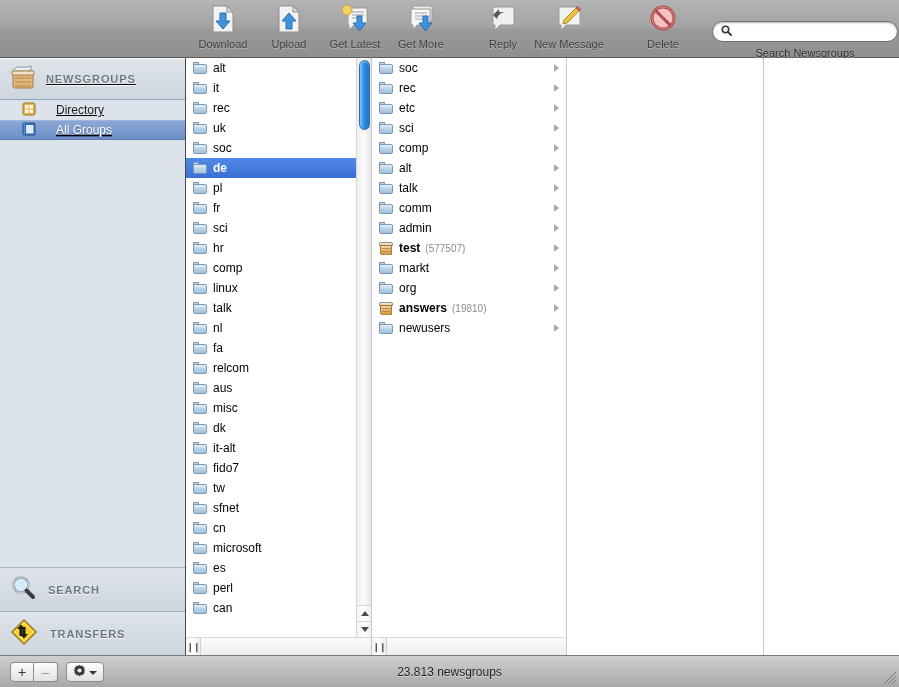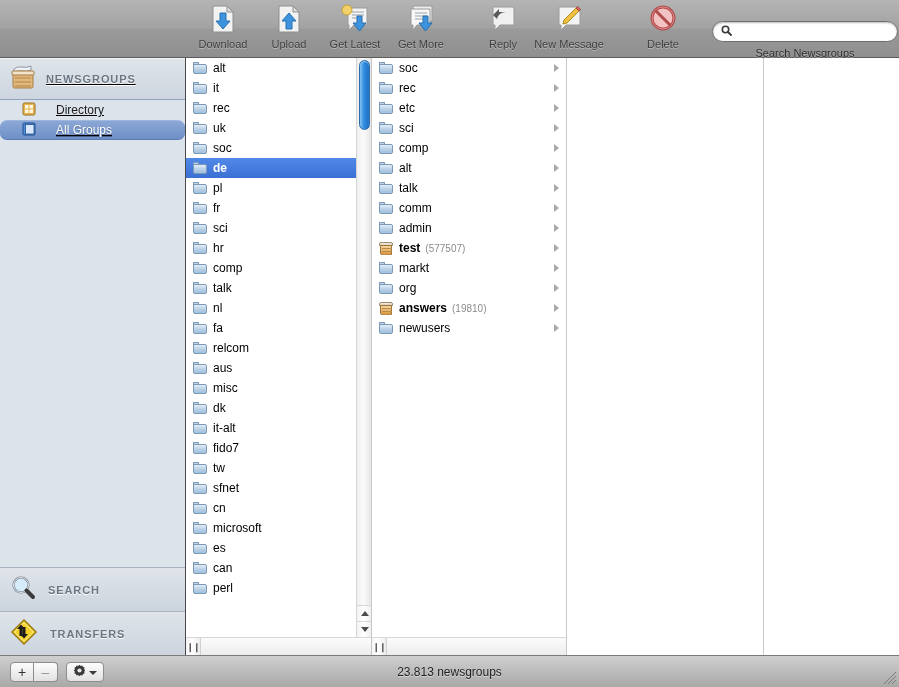--- a/index.html
+++ b/index.html
@@ -74,21 +74,21 @@
     color:#6c7683; text-shadow:0 1px 0 #fff;
   }
   .sb-row{
     height:20px; display:flex; align-items:center; padding-left:22px;
     font-size:12px; color:#1b1b1b;
   }
   .sb-row .sb-label{ margin-left:20px; }
   .sb-row.selected{
     background:linear-gradient(to bottom,#8ba7d6 0%,#6e8fc8 100%);
     color:#fff; text-shadow:0 1px 1px rgba(0,0,0,.35);
-    border-top:1px solid #9db6de; border-bottom:1px solid #5c7cb4;border-radius:7px;
+    border-top:1px solid #9db6de; border-bottom:1px solid #5c7cb4;
   }
   .sb-bottom{ position:absolute; left:0; bottom:0; width:185px; }
   .sb-bigrow{
     height:44px; display:flex; align-items:center; padding-left:10px;
     background:linear-gradient(to bottom,#dfe4ea 0%,#ccd4de 100%);
     border-top:1px solid #a9b4c2;
   }
   .sb-bigrow .sb-title{
     margin-left:12px; font-size:11px; letter-spacing:.9px; font-weight:bold;
     color:#6c7683; text-shadow:0 1px 0 #fff;
@@ -496,20 +496,28 @@
                 <span class="body"></span>
               </span>
               <span class="name">comp</span>
               <span class="arrow"></span>
             </div>
             <div class="row">
               <span class="ficon">
                 <span class="tab"></span>
                 <span class="body"></span>
               </span>
+              <span class="name">linux</span>
+              <span class="arrow"></span>
+            </div>
+            <div class="row">
+              <span class="ficon">
+                <span class="tab"></span>
+                <span class="body"></span>
+              </span>
               <span class="name">talk</span>
               <span class="arrow"></span>
             </div>
             <div class="row">
               <span class="ficon">
                 <span class="tab"></span>
                 <span class="body"></span>
               </span>
               <span class="name">nl</span>
               <span class="arrow"></span>
@@ -608,29 +616,29 @@
                 <span class="body"></span>
               </span>
               <span class="name">es</span>
               <span class="arrow"></span>
             </div>
             <div class="row">
               <span class="ficon">
                 <span class="tab"></span>
                 <span class="body"></span>
               </span>
+              <span class="name">perl</span>
+              <span class="arrow"></span>
+            </div>
+            <div class="row">
+              <span class="ficon">
+                <span class="tab"></span>
+                <span class="body"></span>
+              </span>
               <span class="name">can</span>
-              <span class="arrow"></span>
-            </div>
-            <div class="row">
-              <span class="ficon">
-                <span class="tab"></span>
-                <span class="body"></span>
-              </span>
-              <span class="name">perl</span>
               <span class="arrow"></span>
             </div>
           </div>
         <div class="vscroll">
           <div class="vthumb"></div>
           <div class="vbtns">
             <div class="vbtn">
                 <span class="tri-up"></span>
               </div>
             <div class="vbtn">

